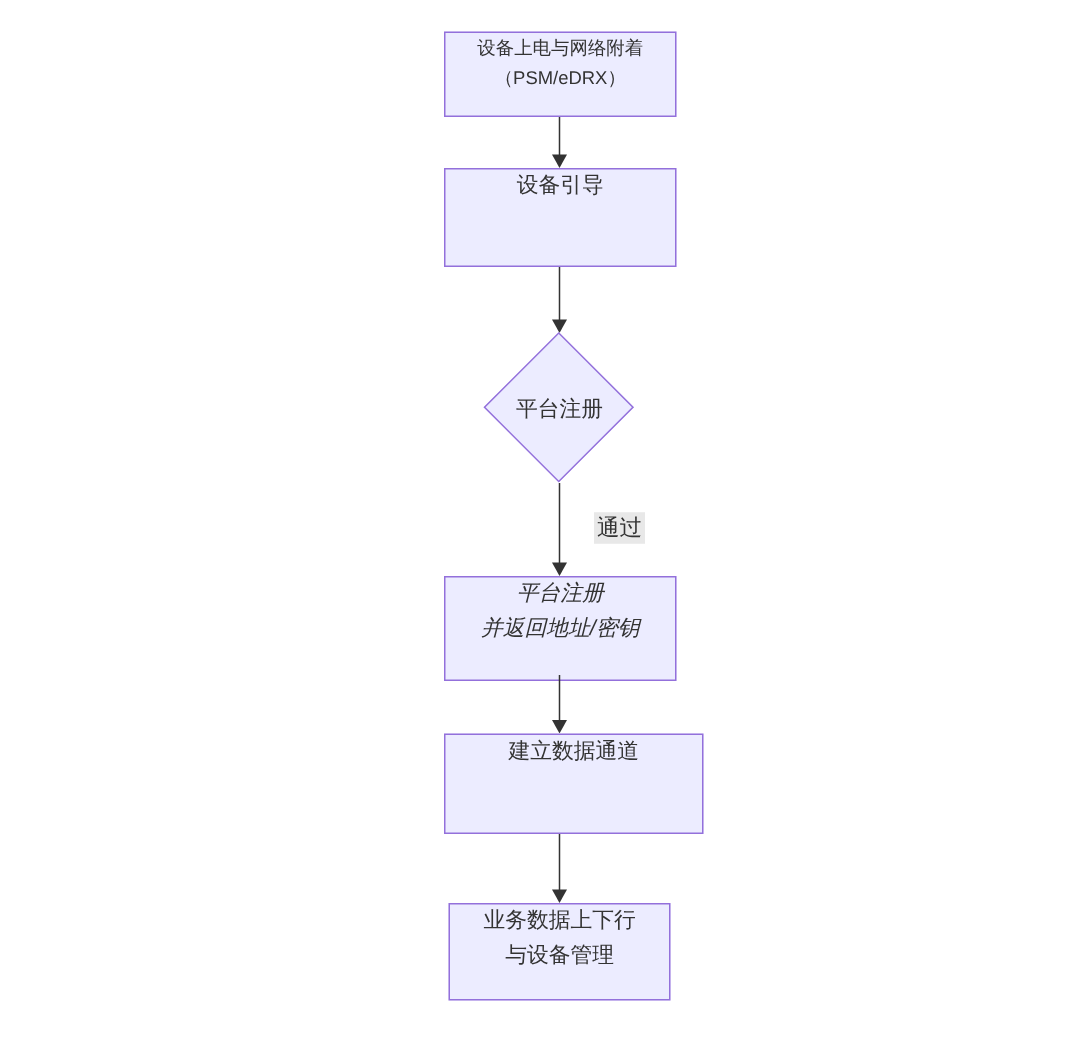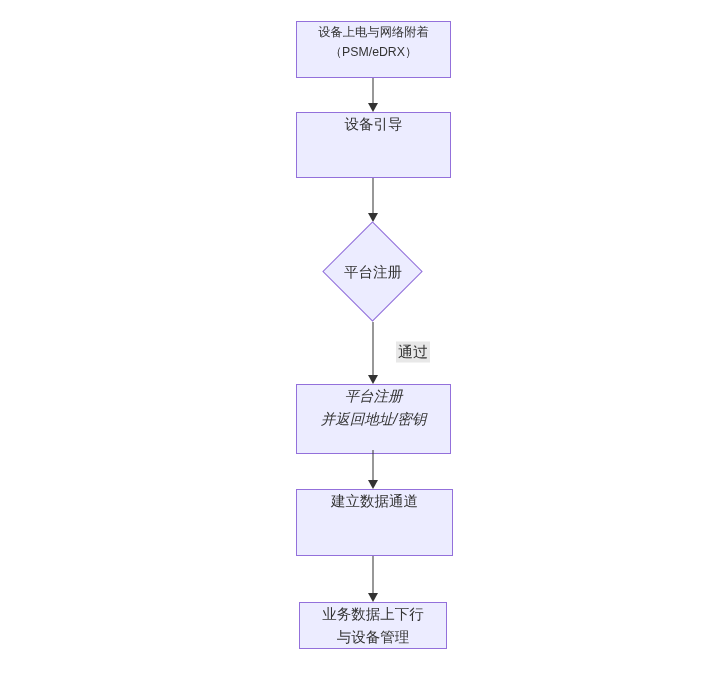--- a/index.html
+++ b/index.html
@@ -22,22 +22,22 @@
     flex-direction: column;
     align-items: center;
     justify-content: flex-start;
     text-align: center;
     font-size: 14.5px;
     line-height: 23px;
   }
   .node-a { left: 296px; top: 21px;  width: 155px; height: 57px; font-size: 12.3px; line-height: 20px; }
   .node-b { left: 296px; top: 112px; width: 155px; height: 66px; }
   .node-d { left: 296px; top: 384px; width: 155px; height: 70px; font-style: italic; }
-  .node-e { left: 296px; top: 489px; width: 157px; height: 67px; }
-  .node-f { left: 299px; top: 602px; width: 148px; height: 47px; }
+  .node-e { left: 296px; top: 489px; width: 173px; height: 67px; }
+  .node-f { left: 299px; top: 602px; width: 148px; height: 65px; }
 
   
   .diamond-wrap { position: absolute; left: 322px; top: 222px; width: 102px; height: 100px; }
   .diamond-shape {
     position: absolute; left: 15px; top: 14px; width: 71px; height: 71px;
     background: var(--node-fill, #ECECFF);
     border: 1px solid var(--node-border, #9370DB);
     transform: rotate(45deg);
   }
   .diamond-label {

